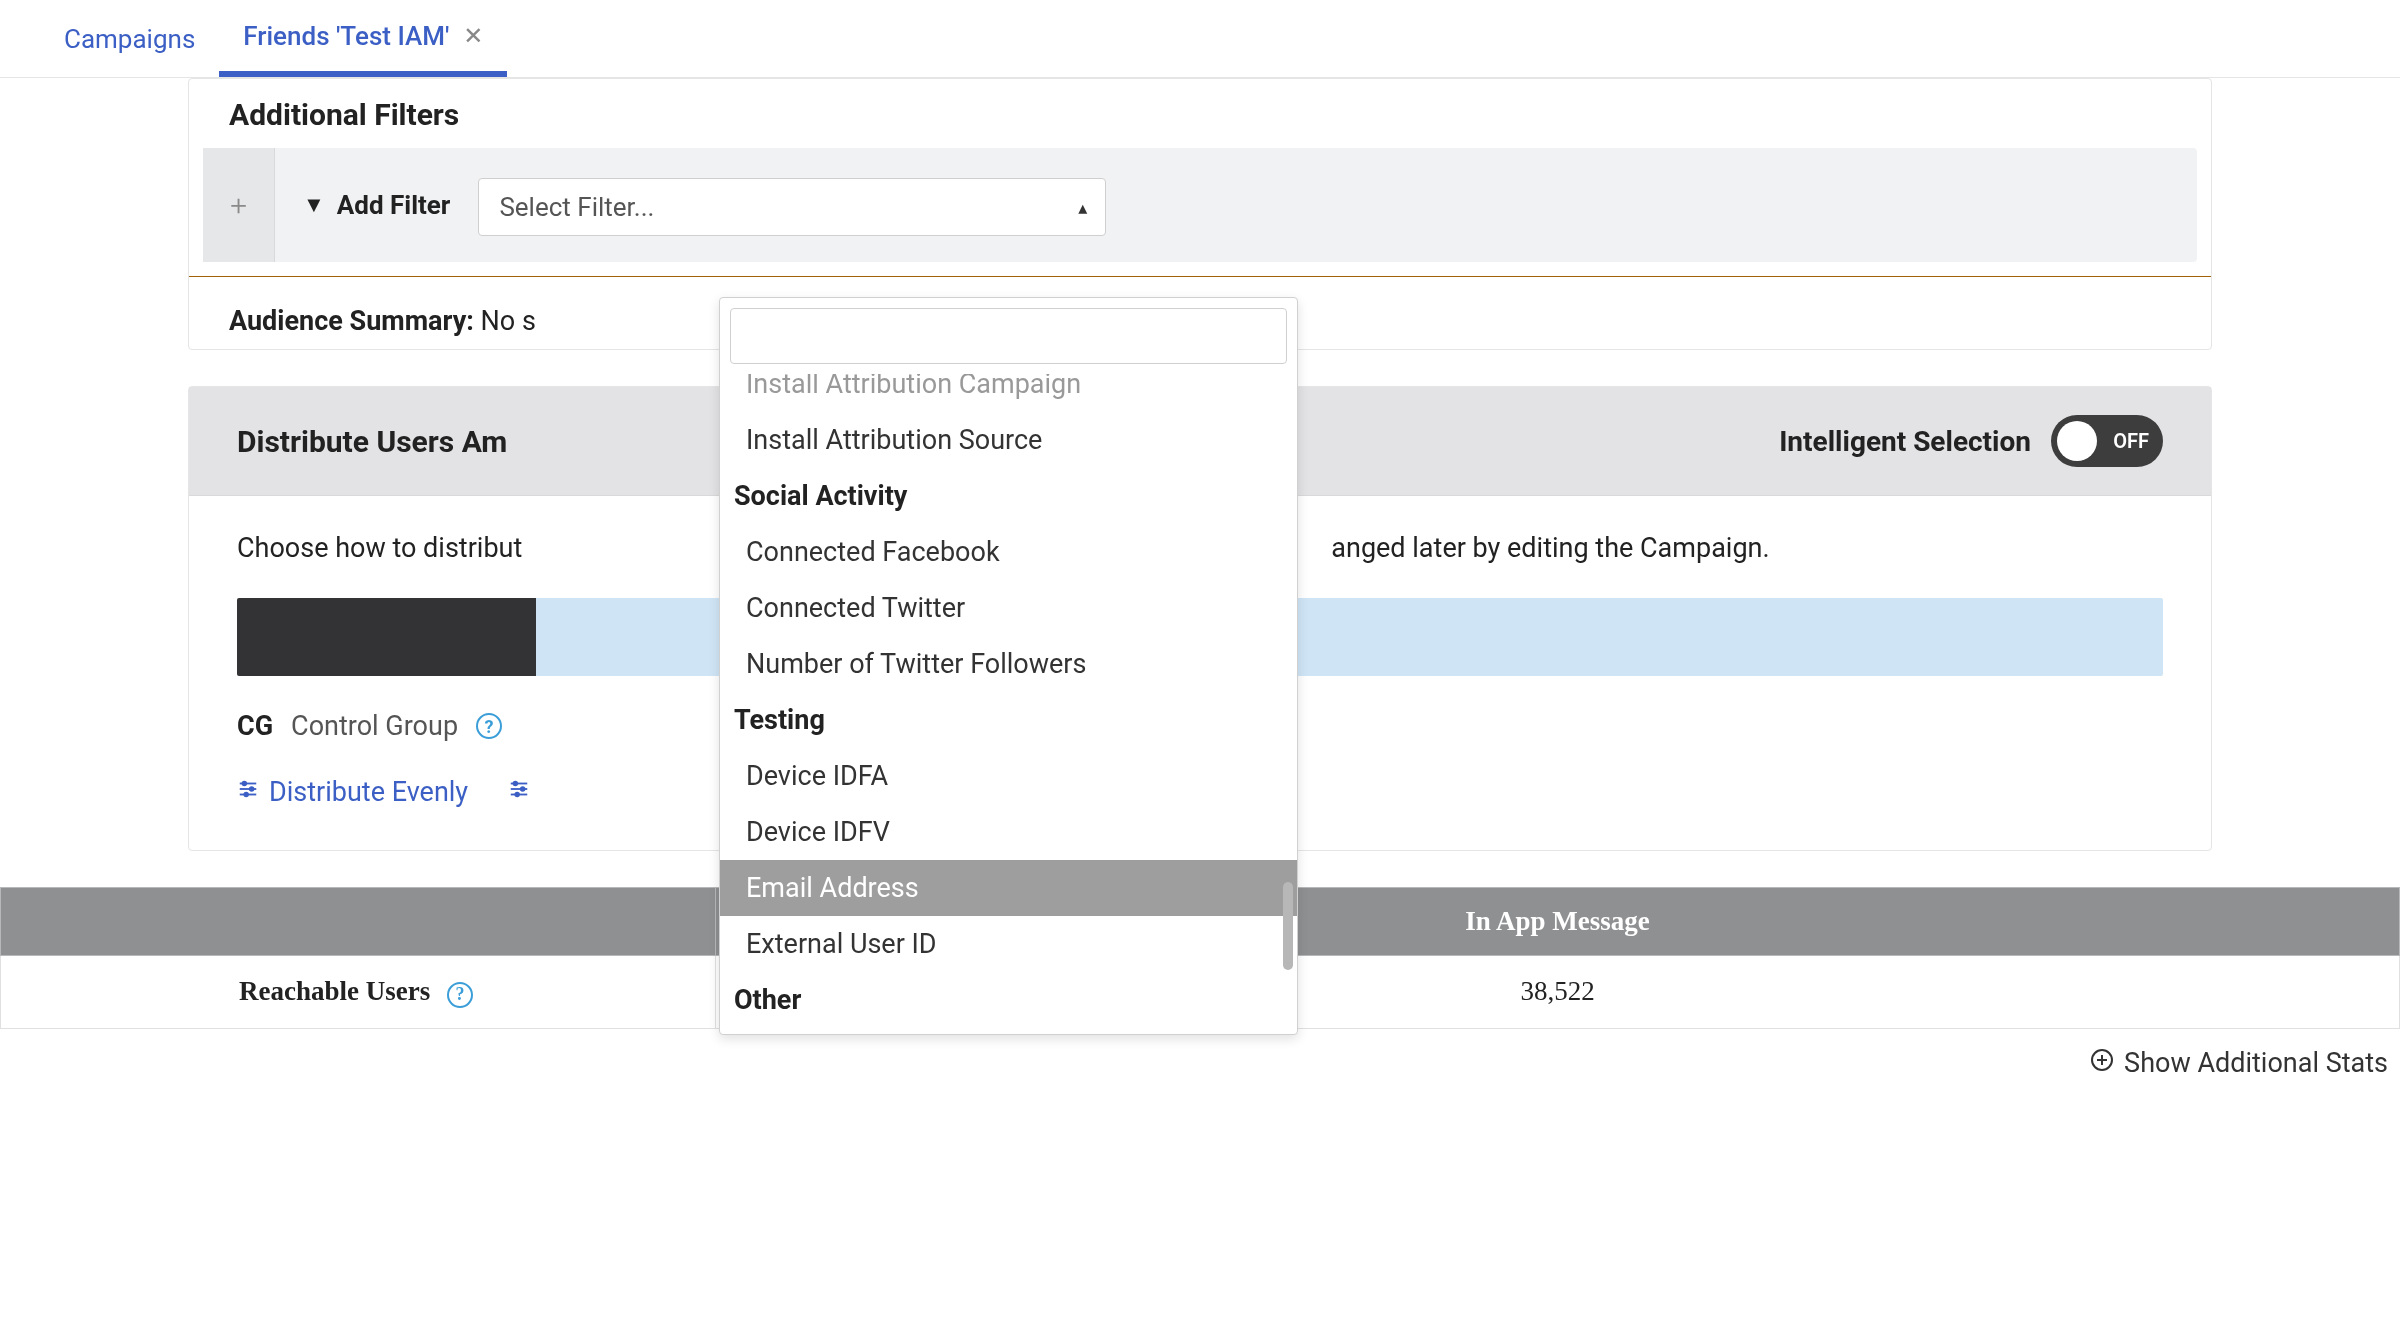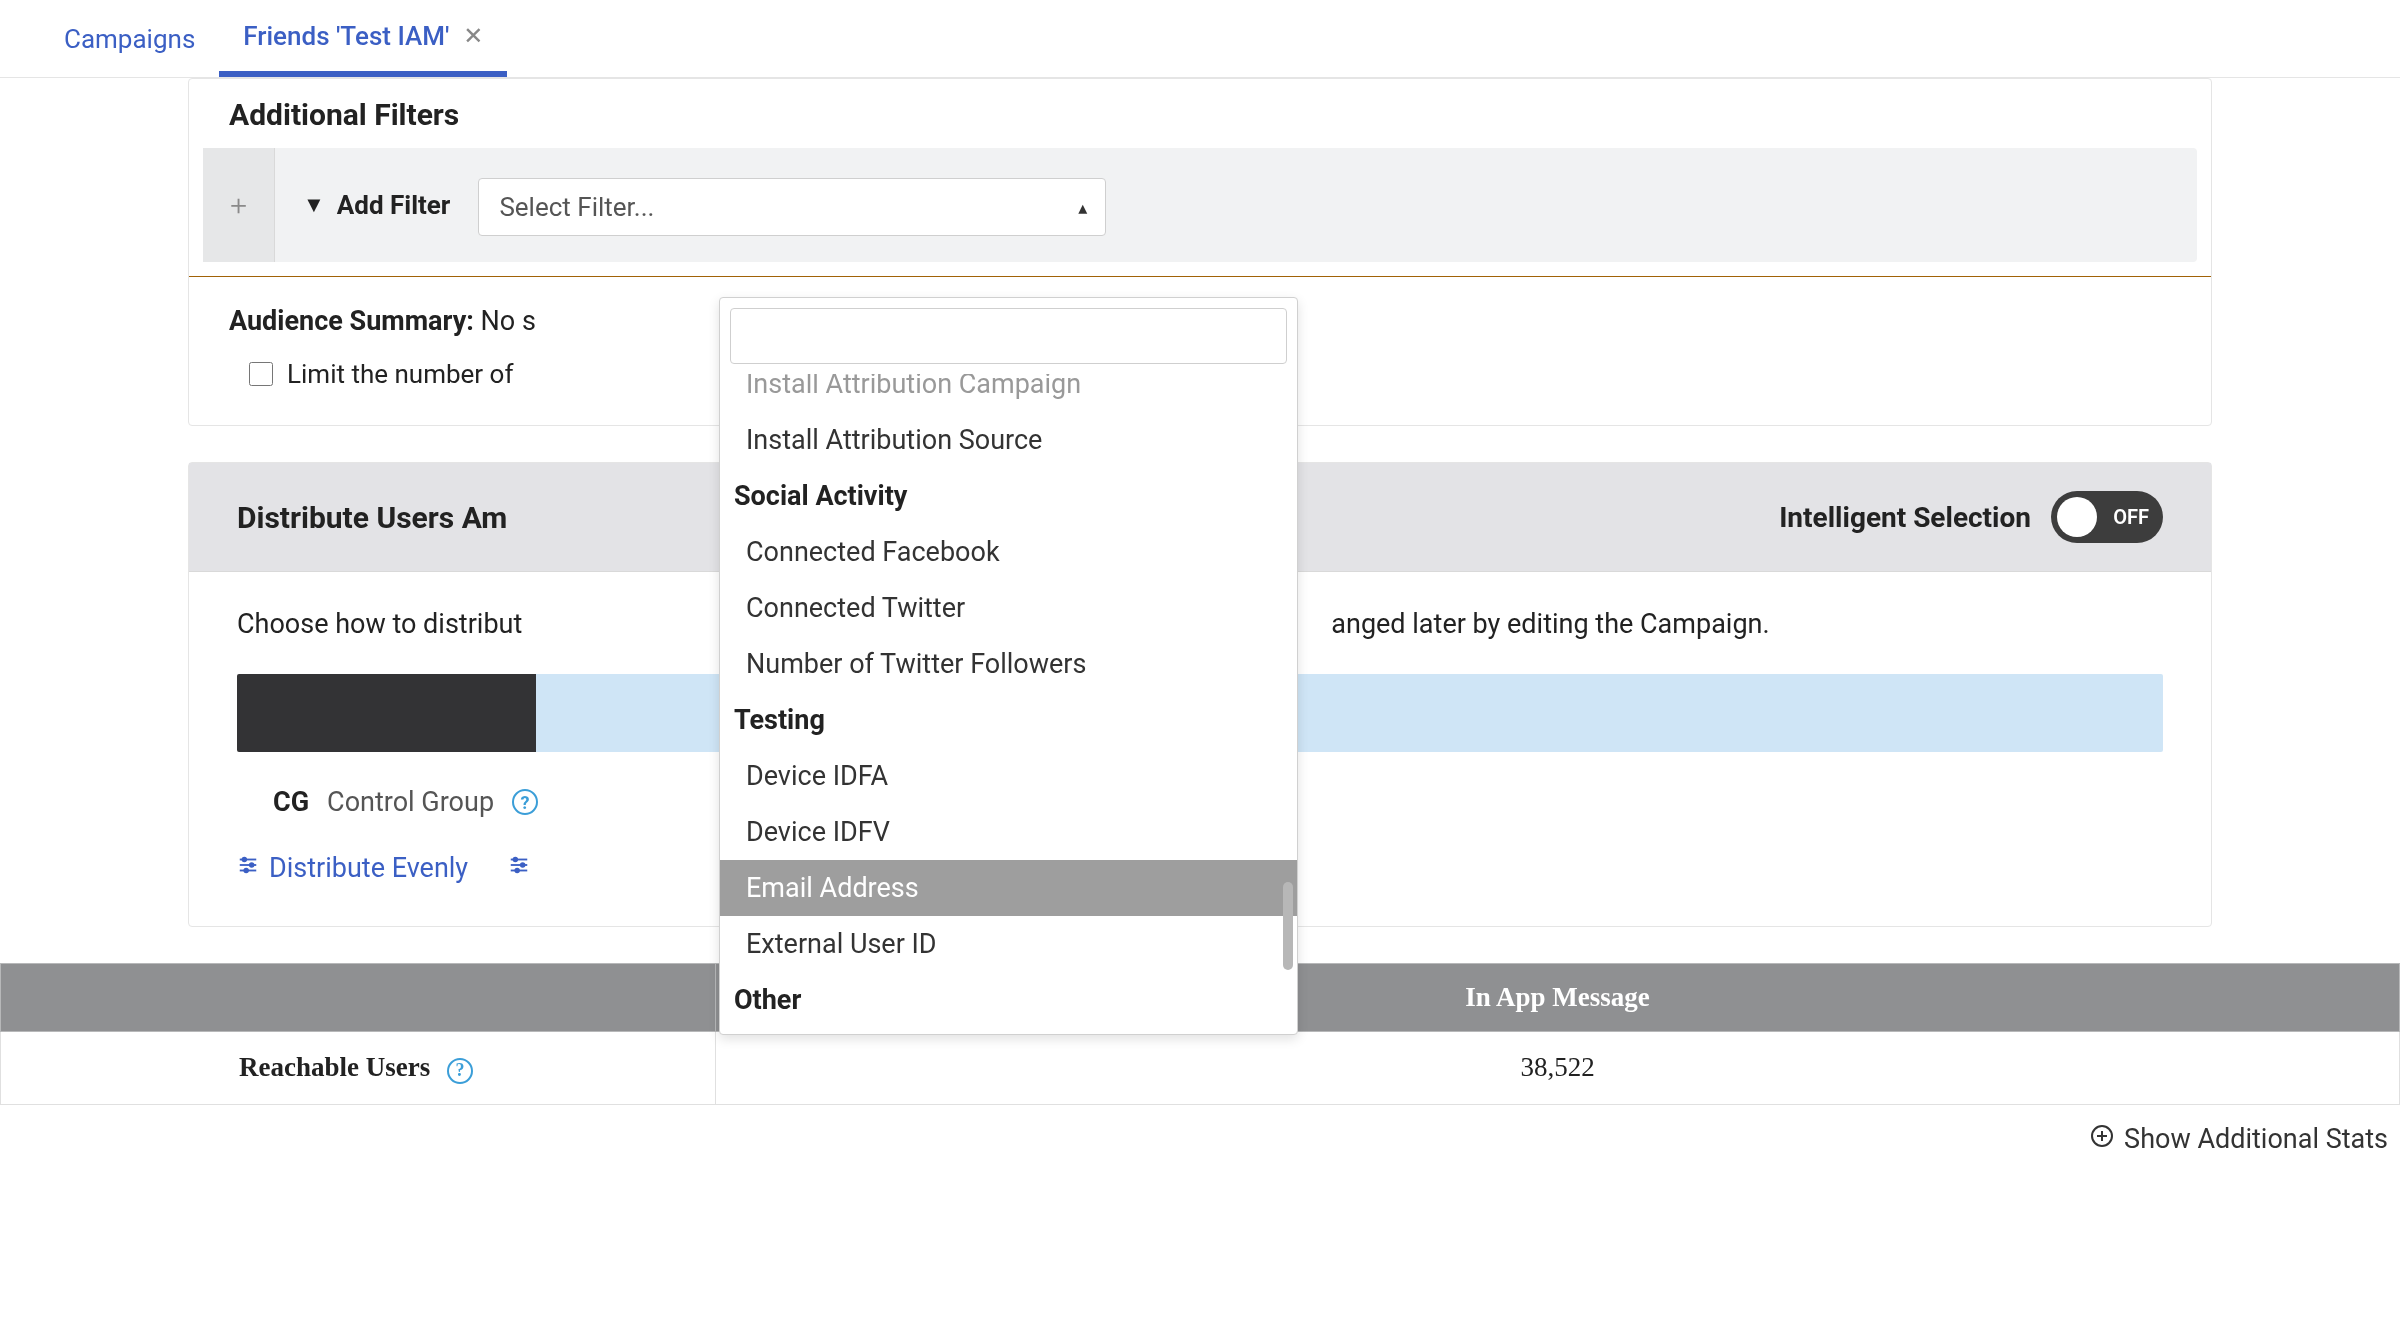--- a/index.html
+++ b/index.html
@@ -34,21 +34,21 @@
   .is-wrap { display: flex; align-items: center; gap: 20px; }
   .is-label { font-weight: 700; font-size: 28px; }
   .toggle { width: 112px; height: 52px; background: #3d3d3d; border-radius: 26px; position: relative; cursor: pointer; display: flex; align-items: center; }
   .toggle-knob { width: 40px; height: 40px; background: #fff; border-radius: 50%; position: absolute; left: 6px; top: 6px; }
   .toggle-text { color: #fff; font-size: 20px; font-weight: 600; position: absolute; right: 14px; }
   .distribute-body { padding: 36px 48px 42px 48px; }
   .distribute-desc { font-size: 27px; margin-bottom: 34px; }
   .bar { display: flex; width: 100%; height: 78px; border-radius: 2px; overflow: hidden; margin-bottom: 34px; }
   .bar-dark { background: #333335; }
   .bar-light { background: #cfe5f6; }
-  .cg-row { display: flex; align-items: center; gap: 18px; margin-bottom: 34px; margin-left: 36px; }
+  .cg-row { display: flex; align-items: center; gap: 18px; margin-bottom: 34px; }
   .cg-badge { font-weight: 700; font-size: 27px; }
   .cg-label { font-size: 27px; color: #555; }
   .help { width: 26px; height: 26px; border: 2px solid #3b9ed8; color: #3b9ed8; border-radius: 50%; display: inline-flex; align-items: center; justify-content: center; font-size: 18px; font-weight: 700; }
   .links-row { display: flex; gap: 40px; }
   .link { color: #3b5fc4; font-size: 27px; cursor: pointer; display: flex; align-items: center; gap: 10px; }
   .slider-icon { color: #3b5fc4; font-size: 24px; }
   .stats-table { width: 100%; border-collapse: collapse; font-family: Liberation Serif, serif; }
   .stats-table th { background: #8f9092; color: #fff; font-weight: 600; padding: 18px 0; border: 1px solid #b7b8b9; font-size: 27px; }
   .stats-table th:first-child { width: 715px; background: #8f9092; }
   .stats-table td { border: 1px solid #e0e0e0; padding: 20px 0; text-align: center; font-size: 27px; }
@@ -105,24 +105,20 @@
         <div class="dd-item hover">Email Address</div>
         <div class="dd-item">External User ID</div>
         <div class="dd-header">Other</div>
         <div class="scroll-thumb"></div>
       </div>
     </div>
 
     <div class="summary-row">
       <b>Audience Summary:</b>
       <span>No s</span>
-    </div>
-    <div class="limit-row">
-      <input type="checkbox" style="">
-      <span>Limit the number of</span>
     </div>
   </div>
 
   <div class="card">
     <div class="distribute-header">
       <span class="distribute-header-title">Distribute Users Am</span>
       <div class="is-wrap">
         <span class="is-label">Intelligent Selection</span>
         <div class="toggle">
           <div class="toggle-knob"></div>

